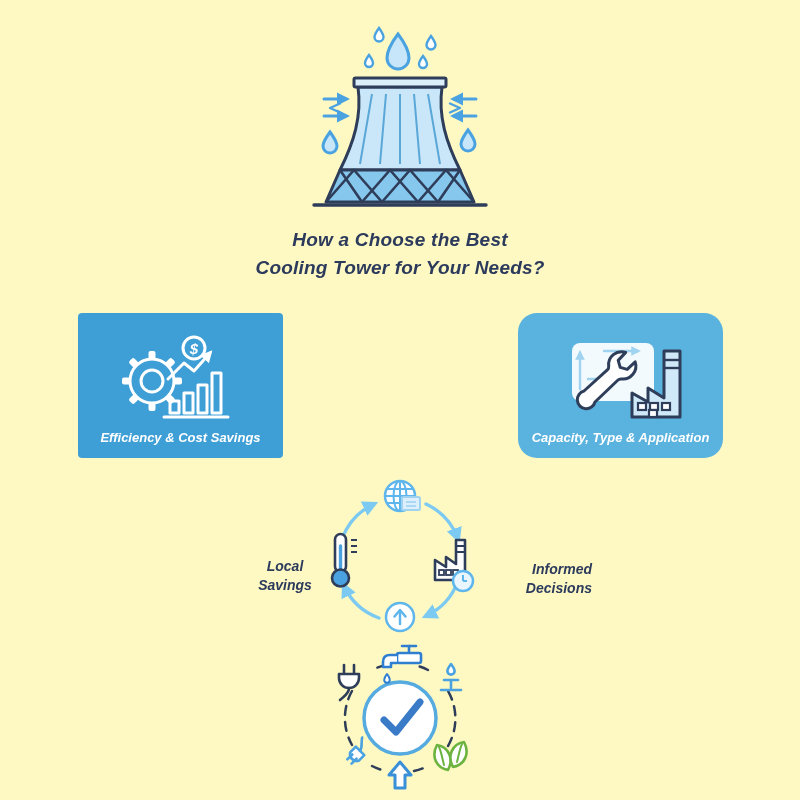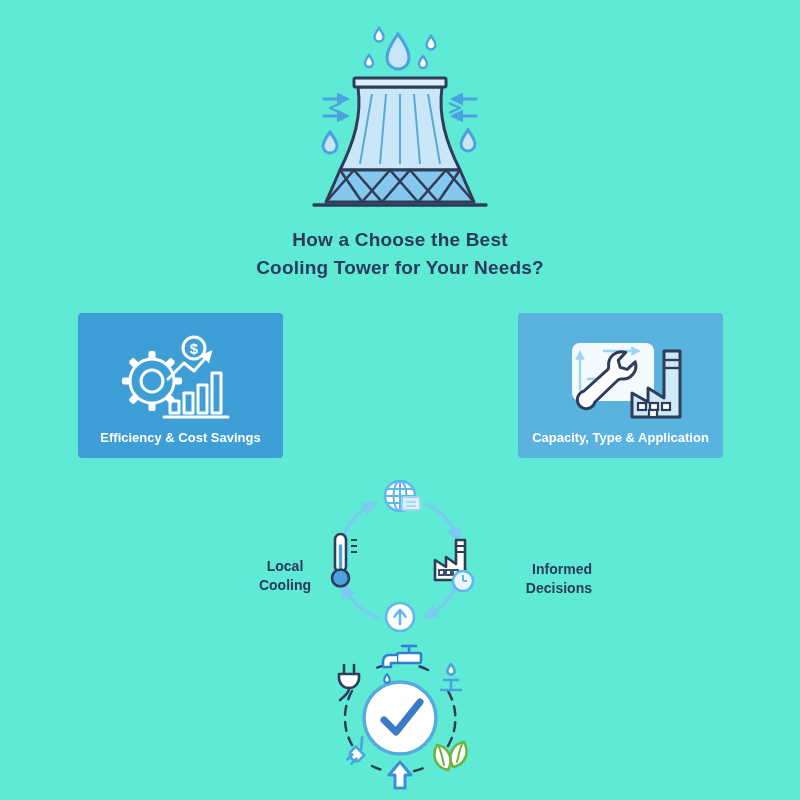--- a/index.html
+++ b/index.html
@@ -1,29 +1,29 @@
 <!DOCTYPE html>
 <html><head>
 <meta charset="utf-8">
 <style>
   html,body{margin:0;padding:0;background:#fff;}
-  #canvas{position:relative;width:800px;height:800px;background:#5eead4;overflow:hidden;
-          font-family:"Liberation Sans", sans-serif;}
+  #canvas{position:relative;width:800px;height:800px;background:#fef9c3;overflow:hidden;
+          font-family:"Liberation Sans", sans-serif;font-style:italic;}
   .abs{position:absolute;}
   .pre{white-space:pre-line;}
   #title{top:226px;left:0;width:800px;text-align:center;font-size:19px;font-weight:700;
          color:#2c3a5c;line-height:1.45;letter-spacing:.2px;}
   .card{top:313px;width:205px;height:145px;border-radius:4px;display:flex;flex-direction:column;
         align-items:center;justify-content:flex-start;}
   .card svg{margin-top:14px;}
   .card-label{color:#ffffff;font-size:13px;font-weight:700;text-align:center;line-height:1.35;
               margin-top:2px;}
   #card-1{left:78px;background:#3E9ED6;}
   #card-2{left:298px;background:#7DC061;}
-  #card-3{left:518px;background:#5AB2DF;}
+  #card-3{left:518px;background:#5AB2DF;border-radius:19px;}
   .cycle-label{font-size:14px;font-weight:700;color:#2c3a5c;text-align:center;line-height:1.35;}
   #cycle-label-left{top:557px;left:238px;width:94px;}
   #cycle-label-right{top:560px;left:482px;width:110px;text-align:right;}
 </style>
 </head>
 <body>
 
 <div id="canvas">
 
   <svg class="abs" style="left:290px;top:24px" width="220" height="186" viewBox="0 0 220 186">
@@ -183,21 +183,21 @@
       <rect x="80" y="66" width="11" height="38" rx="5.5" fill="#fff" stroke="#2e3d59" stroke-width="2.6"></rect>
       <line x1="85.5" y1="78" x2="85.5" y2="102" stroke="#4aa3e0" stroke-width="3.4" stroke-linecap="round"></line>
       <circle cx="85.5" cy="110" r="8.5" fill="#4aa3e0" stroke="#2e3d59" stroke-width="2.6"></circle>
       <line x1="96" y1="72" x2="102" y2="72" stroke="#2e3d59" stroke-width="2"></line>
       <line x1="96" y1="78" x2="102" y2="78" stroke="#2e3d59" stroke-width="2"></line>
       <line x1="96" y1="84" x2="102" y2="84" stroke="#2e3d59" stroke-width="2"></line>
     </g>
   </svg>
 
   <div id="cycle-label-left" class="abs cycle-label pre">Local
-Cooling</div>
+Savings</div>
   <div id="cycle-label-right" class="abs cycle-label pre">Informed
 Decisions</div>
 
   <svg class="abs" style="left:320px;top:636px" width="160" height="160" viewBox="0 0 160 160">
     <g stroke="#2e3d59" stroke-width="2.5" fill="none" stroke-dasharray="9 7" stroke-linecap="round">
       <path d="M32,55 A55,55 0 0 0 32,109"></path>
       <path d="M128,110 A55,55 0 0 0 128,55"></path>
       <path d="M108,34 A55,55 0 0 0 94,29"></path>
       <path d="M66,29 A55,55 0 0 0 52,34"></path>
       <path d="M52,130 A55,55 0 0 0 66,135"></path>

